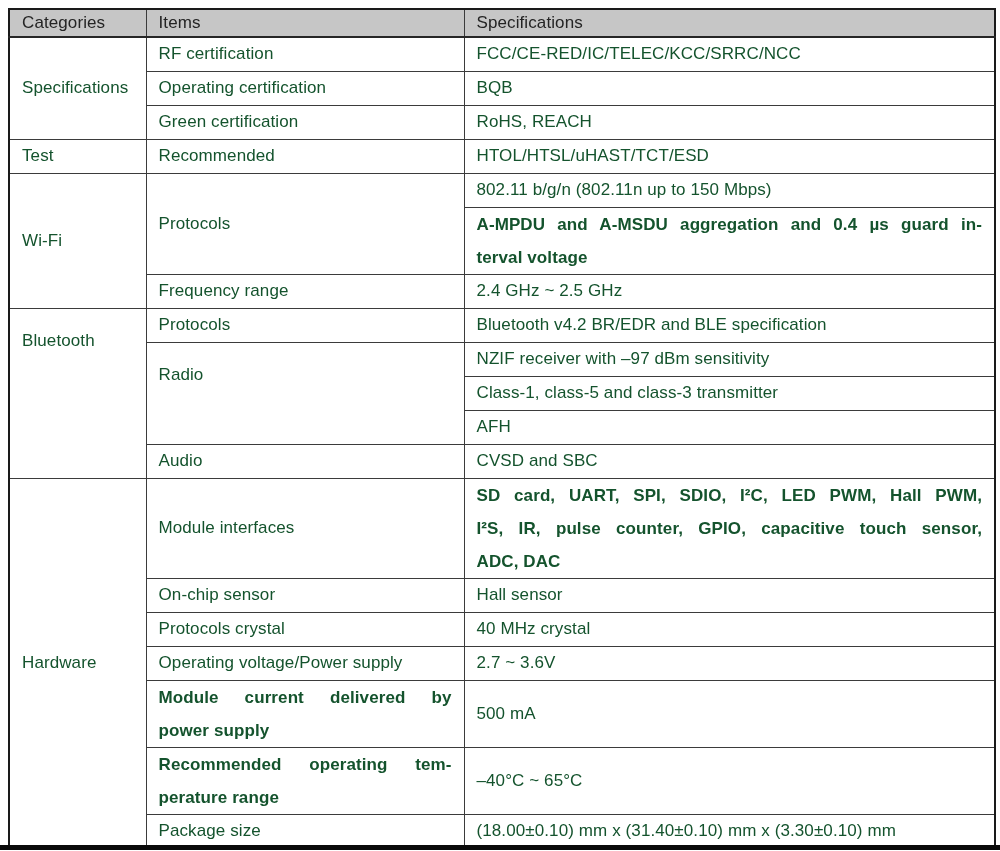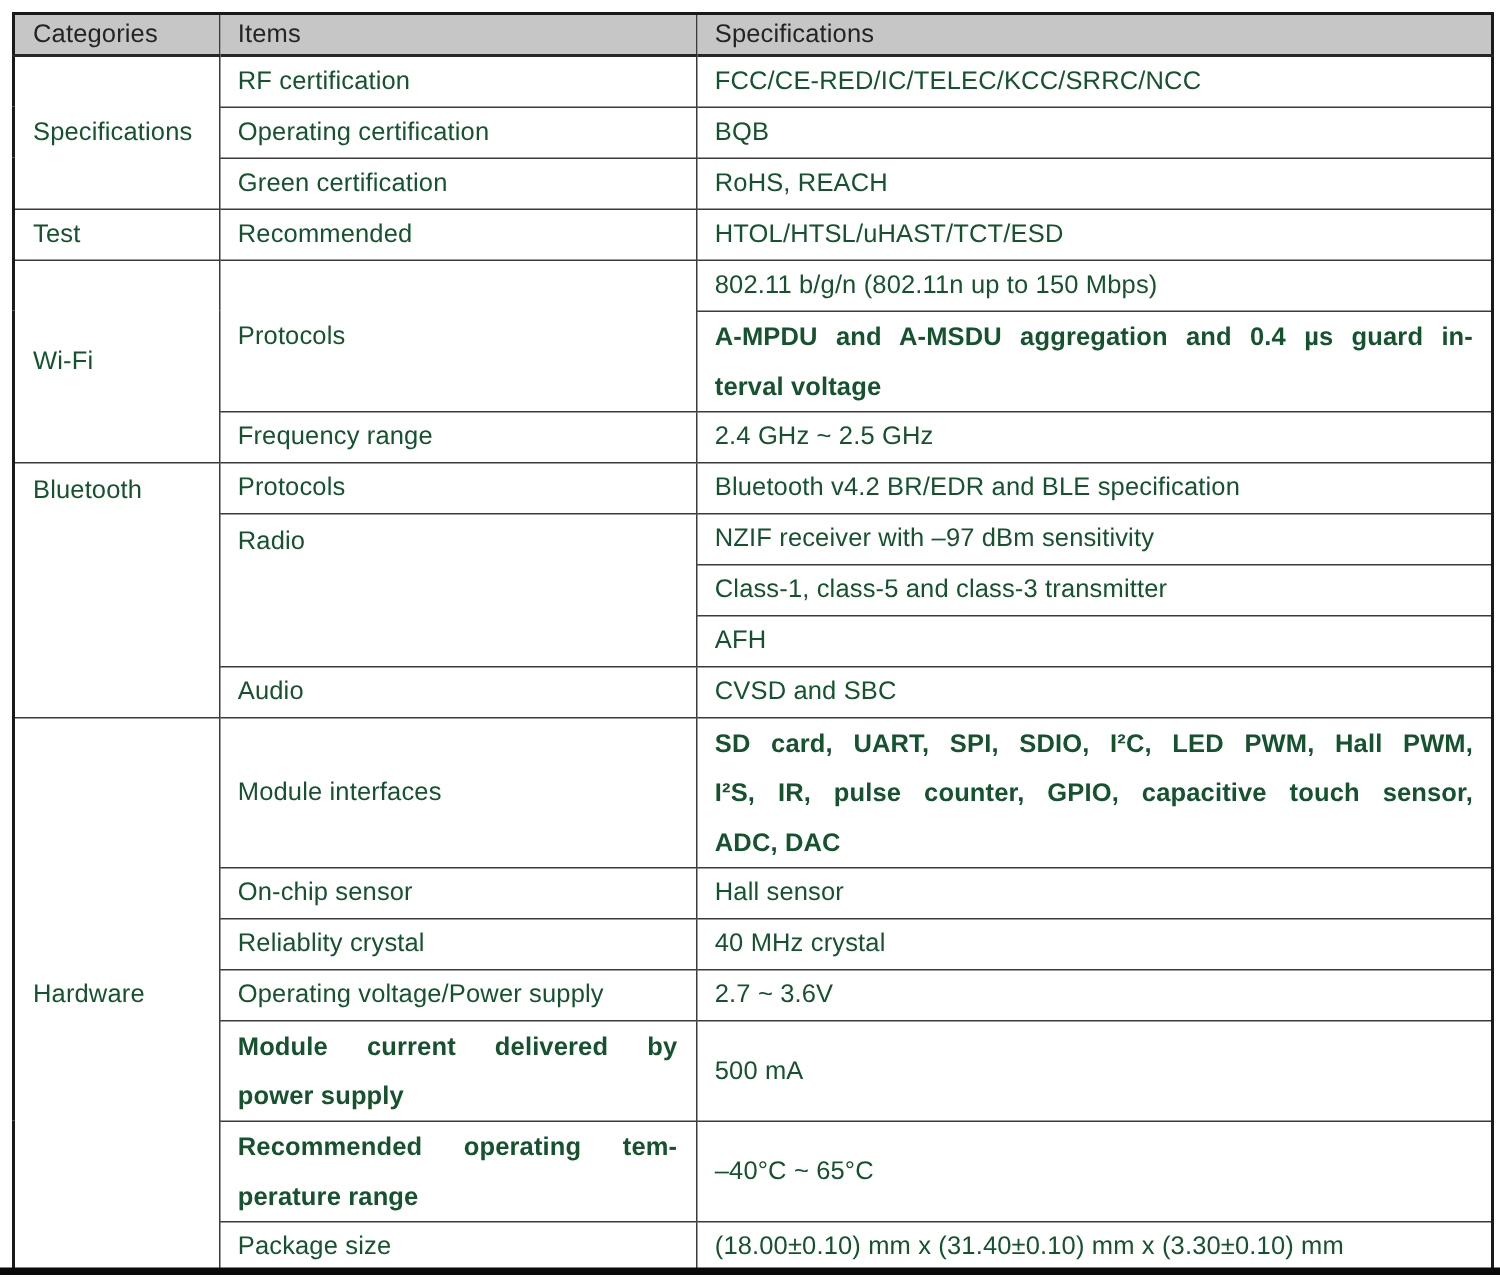--- a/index.html
+++ b/index.html
@@ -39,21 +39,21 @@
     height: 26px;
     color: #242424;
     border-bottom: 2px solid #262626;
   }
   tr.r1 { height: 34px; }
   tr.r2 { height: 66px; }
   tr.r3 { height: 100px; }
   td div { line-height: 33px; }
   td.justify div { text-align: justify; text-align-last: justify; font-weight: bold; }
   td.justify div:last-child { text-align-last: left; }
-  td.vtop { vertical-align: top; padding-top: 6px; line-height: 23px; margin-top: 45px; }
+  td.vtop { vertical-align: top; padding-top: 20px; line-height: 23px; margin-top: 45px; }
   .bottom-rule {
     position: absolute;
     left: 0;
     top: 845px;
     width: 1000px;
     height: 5px;
     background: #0a0a0a;
   }
 </style>
 </head>
@@ -133,21 +133,21 @@
             <div>SD card, UART, SPI, SDIO, I²C, LED PWM, Hall PWM,</div>
             <div>I²S, IR, pulse counter, GPIO, capacitive touch sensor,</div>
             <div>ADC, DAC</div>
           </td>
       </tr>
       <tr class="r1">
         <td>On-chip sensor</td>
         <td>Hall sensor</td>
       </tr>
       <tr class="r1">
-        <td>Reliablity crystal</td>
+        <td>Protocols crystal</td>
         <td>40 MHz crystal</td>
       </tr>
       <tr class="r1">
         <td>Operating voltage/Power supply</td>
         <td>2.7 ~ 3.6V</td>
       </tr>
       <tr class="r2">
         <td class="justify">
             <div>Module current delivered by</div>
             <div>power supply</div>

